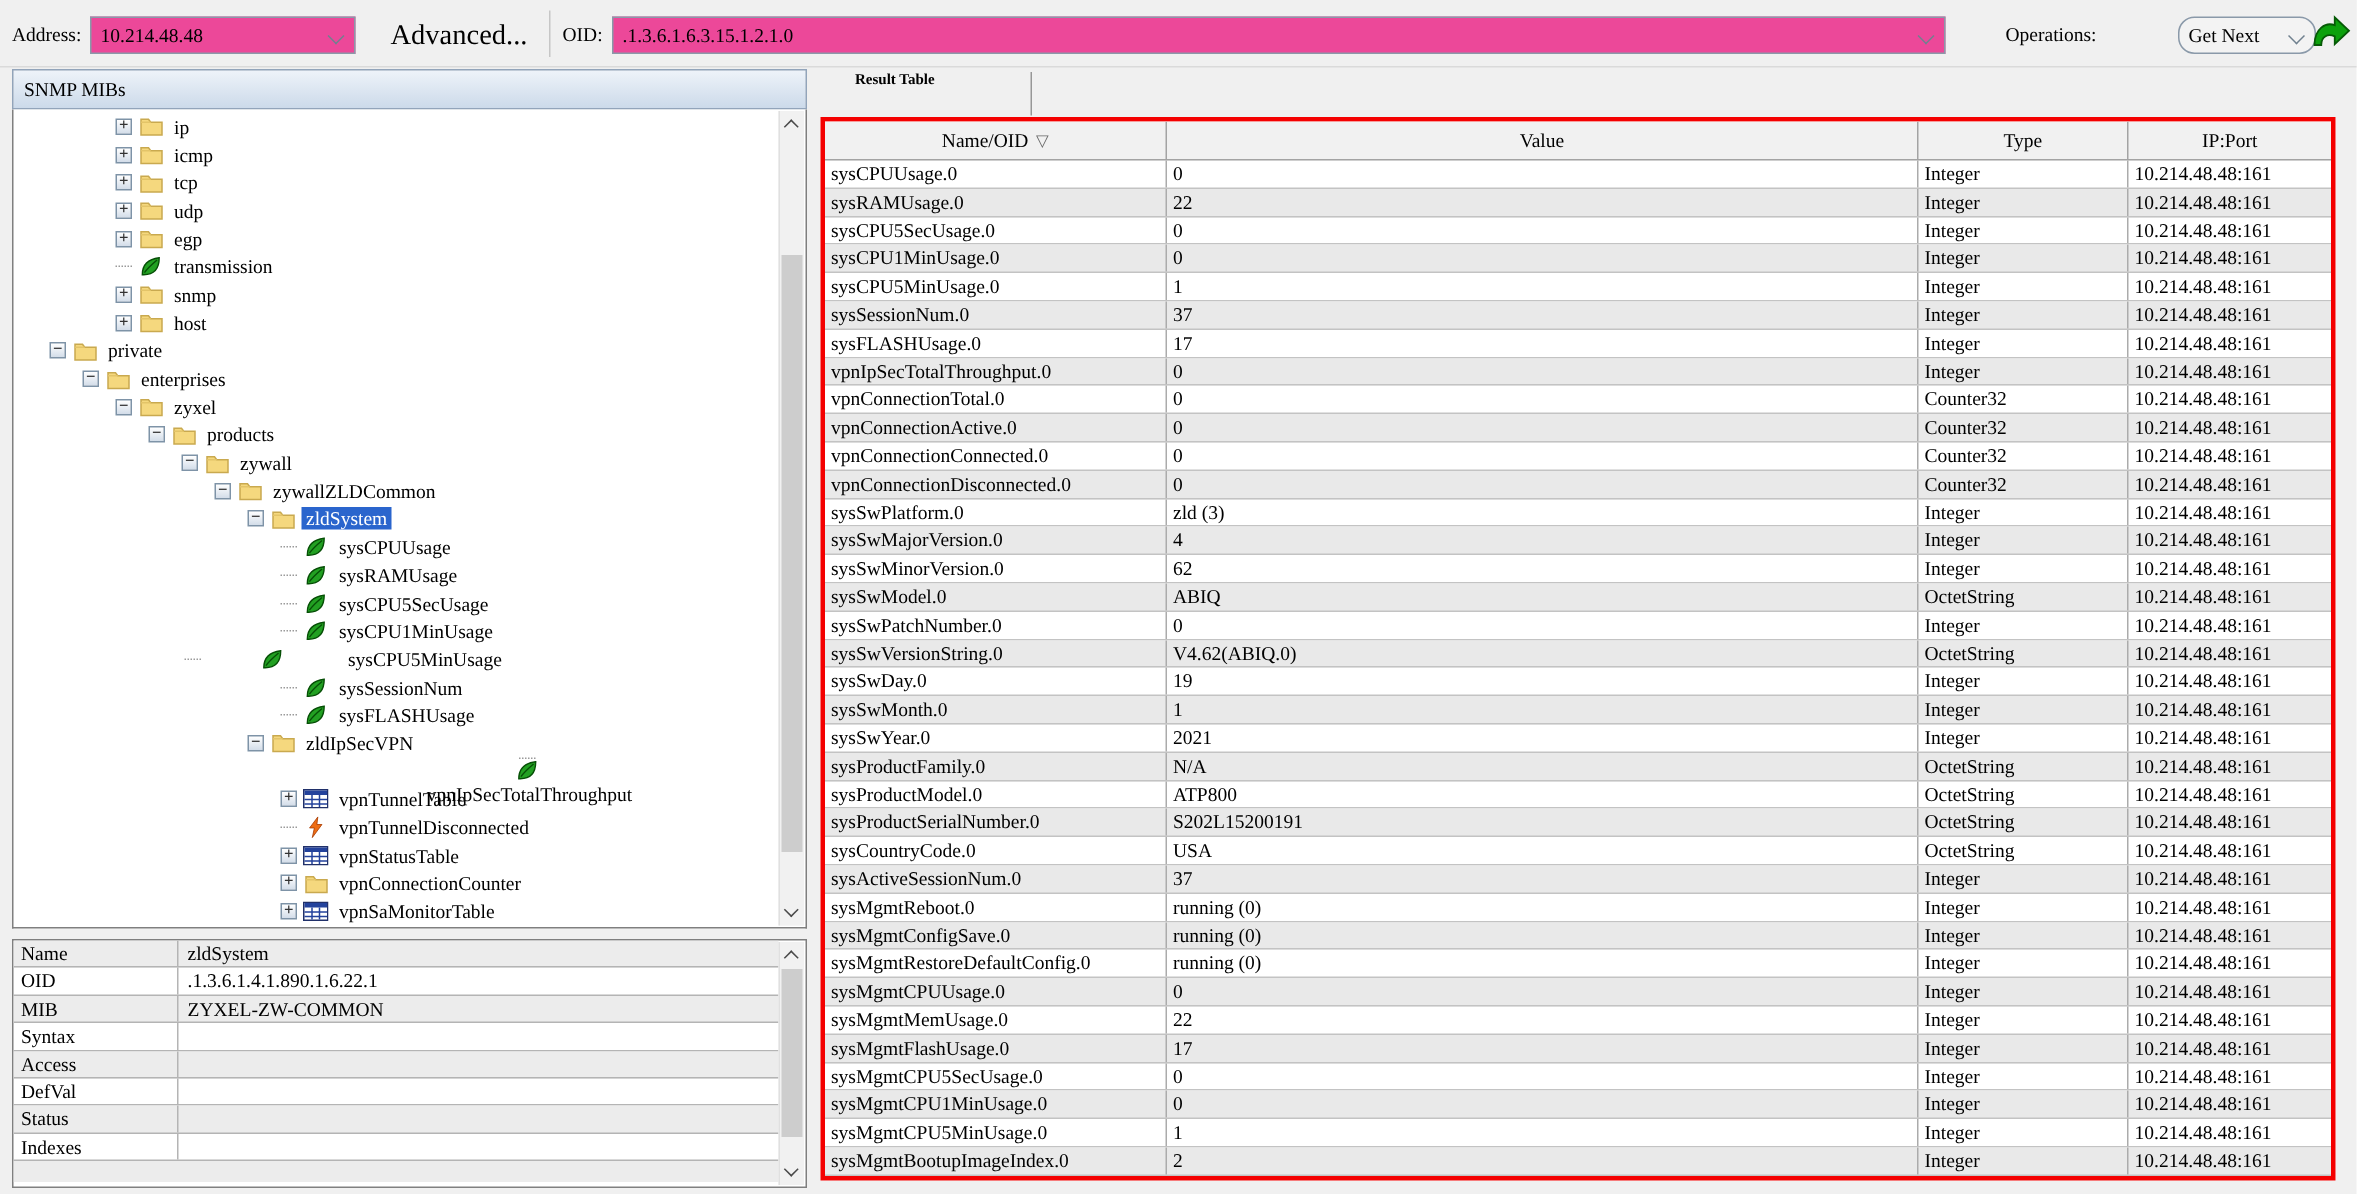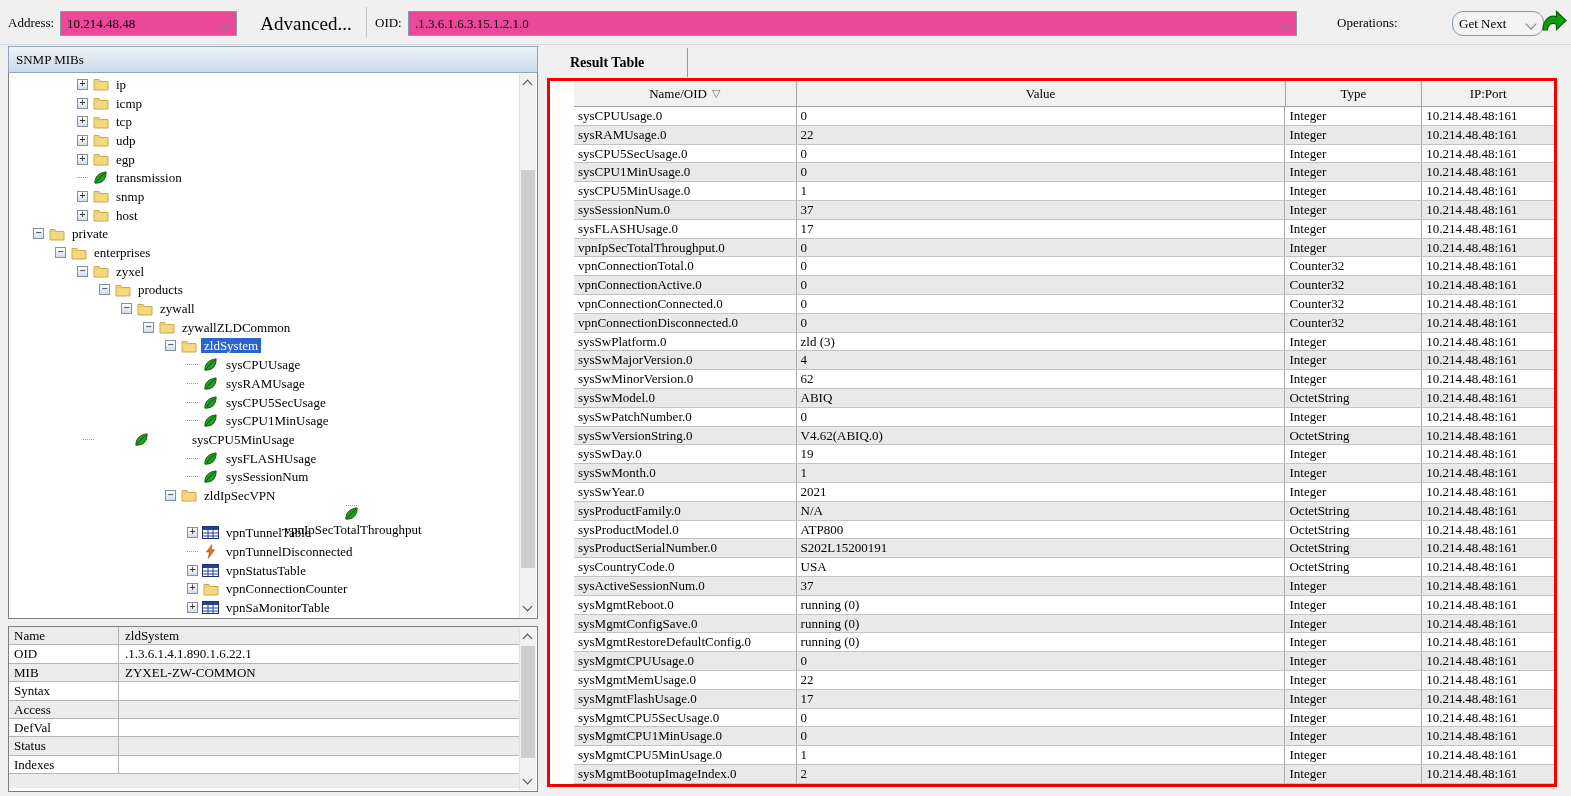--- a/index.html
+++ b/index.html
@@ -39,23 +39,23 @@
   
   #props-panel { position:absolute; left:8px; top:626px; width:530px; height:166px; background:#fff; border:1px solid #7f7f7f; overflow:hidden; }
   #props-rows { position:absolute; left:0; top:0; right:18px; }
   .prop-row { height:18.4px; display:flex; border-bottom:1px solid #b4b4b4; }
   .prop-row:nth-child(odd) { background:#ececec; }
   .prop-name { width:110px; border-right:1px solid #b4b4b4; padding-left:5px; line-height:17px; }
   .prop-value { flex:1; padding-left:6px; line-height:17px; white-space:nowrap; overflow:hidden; }
   #props-rows::after { content:""; display:block; height:14px; background:#ececec; }
 
   
-  #result-tab { position:absolute; left:555px; top:48px; width:133px; height:29px; display:flex; align-items:center; padding-left:15px; font-weight:bold; font-size:14px; border-right:1px solid #979797; }
+  #result-tab { position:absolute; left:555px; top:48px; width:133px; height:29px; display:flex; align-items:flex-start; padding-left:15px; font-weight:bold; font-size:10px; border-right:1px solid #979797; }
   #result-table { position:absolute; left:547px; top:78px; width:1010px; height:709px; border:3px solid #f40000; background:#fff; overflow:hidden; }
-  .rt-row { display:flex;margin-left:24px; }
+  .rt-row { display:flex; }
   .rt-head { height:26px; background:#f1f1f1; border-bottom:1px solid #a3a3a3; }
   .rt-head .rt-cell { display:flex; align-items:center; justify-content:center; border-right:1px solid #a3a3a3; }
   .rt-cell { overflow:hidden; white-space:nowrap; }
   .c0 { width:228px; } .c1 { width:501px; } .c2 { width:140px; } .c3 { width:135px; border-right:none !important; }
   .rt-data { height:18.8px; border-bottom:1px solid #c3c3c3; }
   #result-rows .rt-row:nth-child(even) { background:#e9e9e9; }
   .rt-data .rt-cell { border-right:1px solid #ababab; padding:1px 0 0 4px; line-height:16px; }
   .sort-glyph { color:#6a6a6a; font-size:11px; margin-left:5px; }
 </style>
 </head>
@@ -276,49 +276,49 @@
       <div class="tree-row" style="padding-left: 178px;">
         <span class="stub"></span>
         <span class="tree-icon">
           <svg width="15" height="15" viewBox="0 0 16 16">
             <path d="M2 14 C2 7 6 3 14 2 C14 10 10 14 3 14 Z" fill="#22a022" stroke="#064f06"></path>
             <path d="M3.5 12.5 C6 9 9.5 6 12.5 3.5" stroke="#064f06" fill="none"></path>
           </svg>
         </span>
         <span class="tree-label">sysCPU1MinUsage</span>
       </div>
-      <div class="tree-row" style="padding-left: 74px; gap: 35px;">
+      <div class="tree-row" style="padding-left: 114px; gap: 35px;">
         <span class="stub"></span>
         <span class="tree-icon">
           <svg width="15" height="15" viewBox="0 0 16 16">
             <path d="M2 14 C2 7 6 3 14 2 C14 10 10 14 3 14 Z" fill="#22a022" stroke="#064f06"></path>
             <path d="M3.5 12.5 C6 9 9.5 6 12.5 3.5" stroke="#064f06" fill="none"></path>
           </svg>
         </span>
         <span class="tree-label">sysCPU5MinUsage</span>
       </div>
       <div class="tree-row" style="padding-left: 178px;">
         <span class="stub"></span>
         <span class="tree-icon">
           <svg width="15" height="15" viewBox="0 0 16 16">
             <path d="M2 14 C2 7 6 3 14 2 C14 10 10 14 3 14 Z" fill="#22a022" stroke="#064f06"></path>
             <path d="M3.5 12.5 C6 9 9.5 6 12.5 3.5" stroke="#064f06" fill="none"></path>
           </svg>
         </span>
+        <span class="tree-label">sysSessionNum</span>
+      </div>
+      <div class="tree-row" style="padding-left: 178px;">
+        <span class="stub"></span>
+        <span class="tree-icon">
+          <svg width="15" height="15" viewBox="0 0 16 16">
+            <path d="M2 14 C2 7 6 3 14 2 C14 10 10 14 3 14 Z" fill="#22a022" stroke="#064f06"></path>
+            <path d="M3.5 12.5 C6 9 9.5 6 12.5 3.5" stroke="#064f06" fill="none"></path>
+          </svg>
+        </span>
         <span class="tree-label">sysFLASHUsage</span>
-      </div>
-      <div class="tree-row" style="padding-left: 178px;">
-        <span class="stub"></span>
-        <span class="tree-icon">
-          <svg width="15" height="15" viewBox="0 0 16 16">
-            <path d="M2 14 C2 7 6 3 14 2 C14 10 10 14 3 14 Z" fill="#22a022" stroke="#064f06"></path>
-            <path d="M3.5 12.5 C6 9 9.5 6 12.5 3.5" stroke="#064f06" fill="none"></path>
-          </svg>
-        </span>
-        <span class="tree-label">sysSessionNum</span>
       </div>
       <div class="tree-row" style="padding-left: 156px;">
         <span class="expander">−</span>
         <span class="tree-icon">
           <svg width="16" height="14" viewBox="0 0 16 14">
             <path d="M1 2.5 L6 2.5 L7.5 4.5 L15 4.5 L15 13 L1 13 Z" fill="#f5d87e" stroke="#c9a94f"></path>
             <path d="M1 4.5 L7.5 4.5" stroke="#e3c468"></path>
           </svg>
         </span>
         <span class="tree-label">zldIpSecVPN</span>

